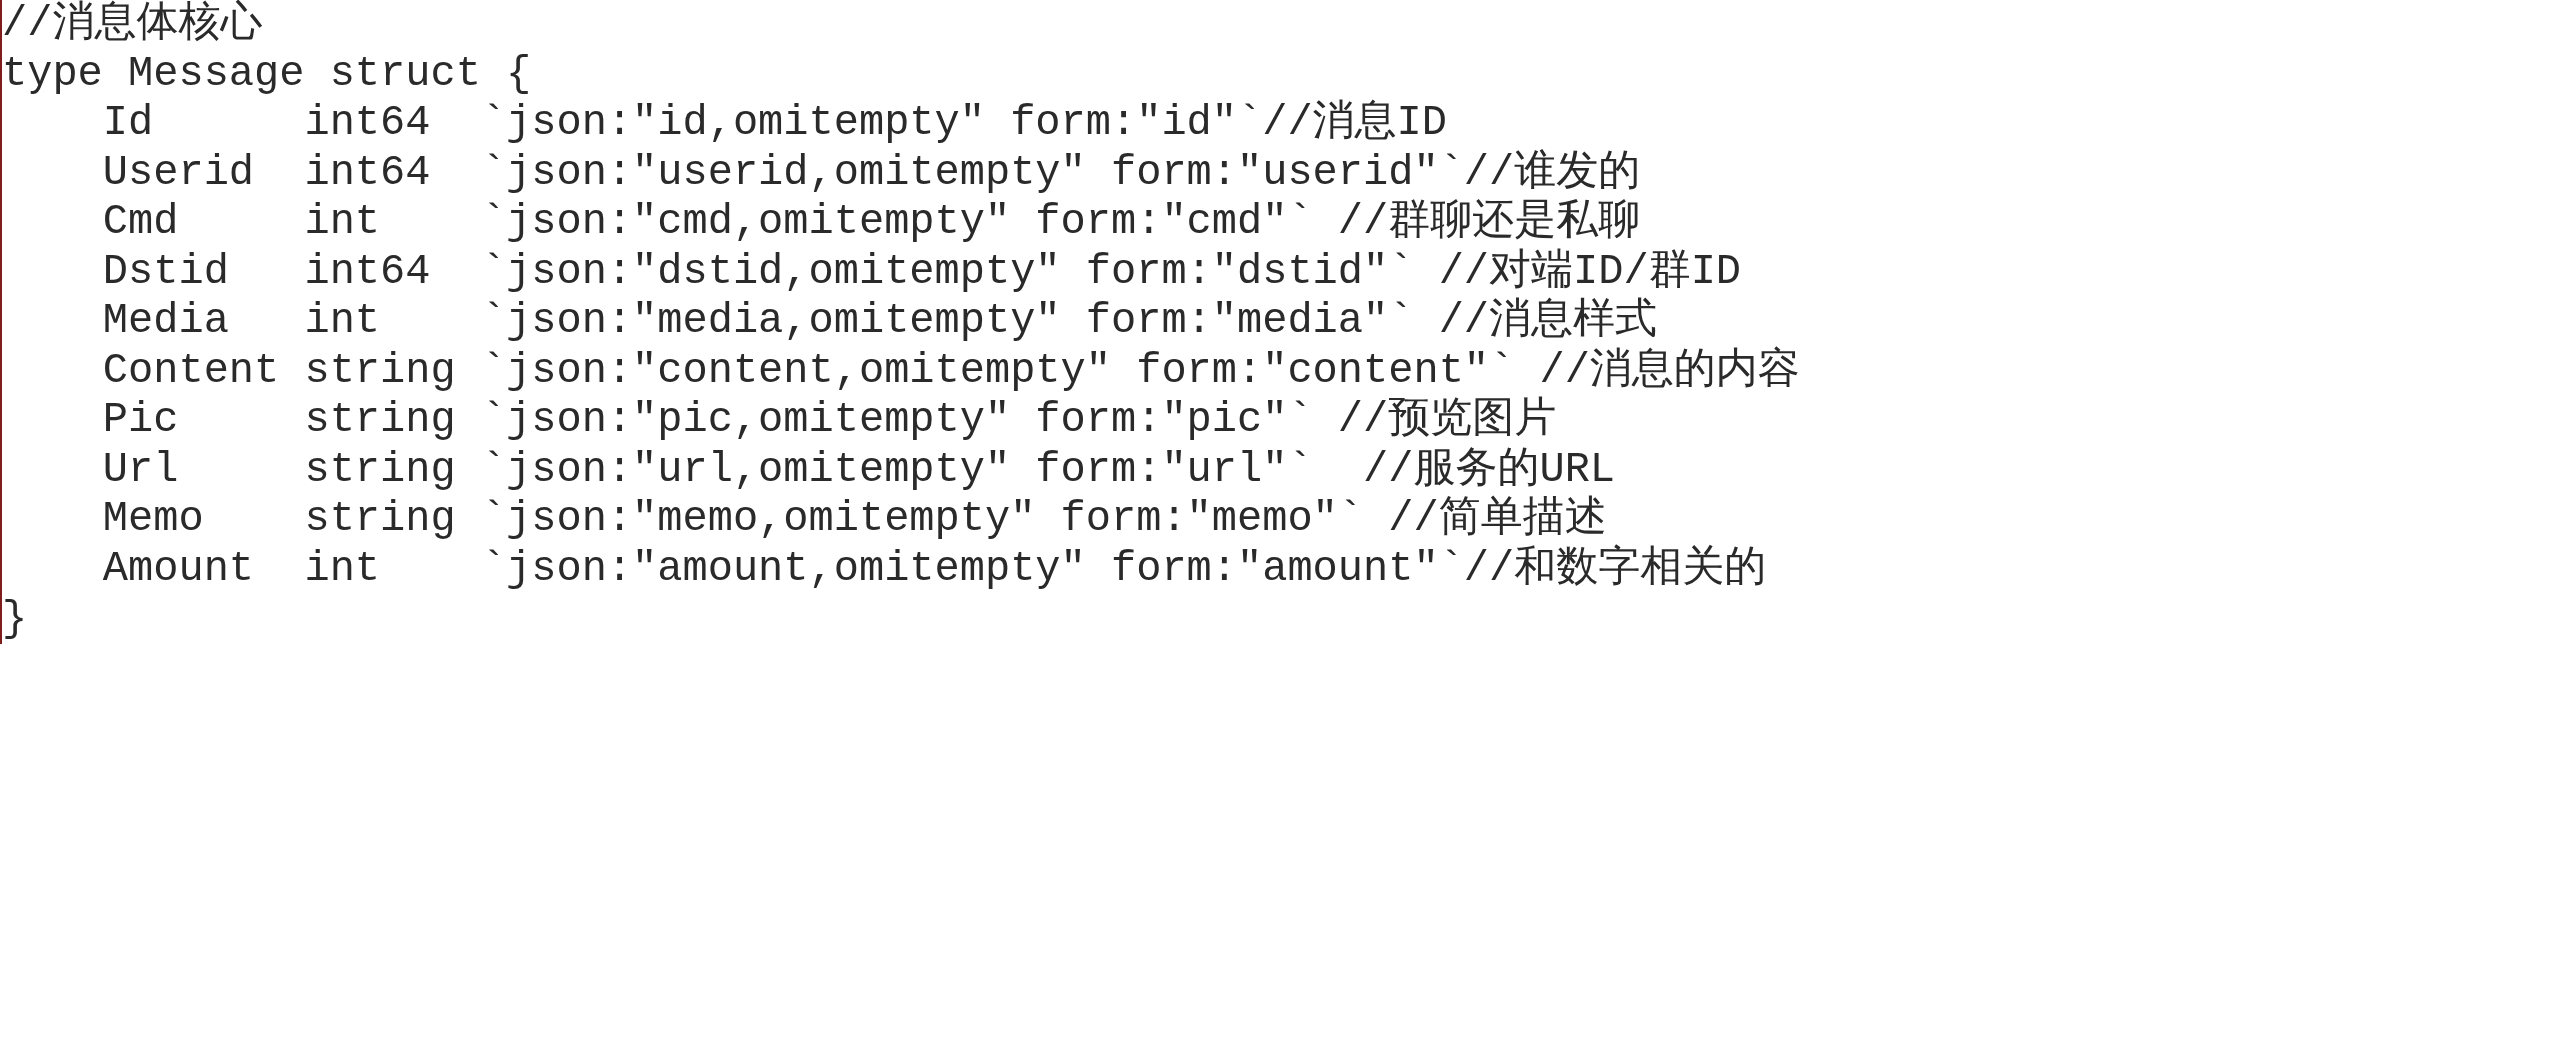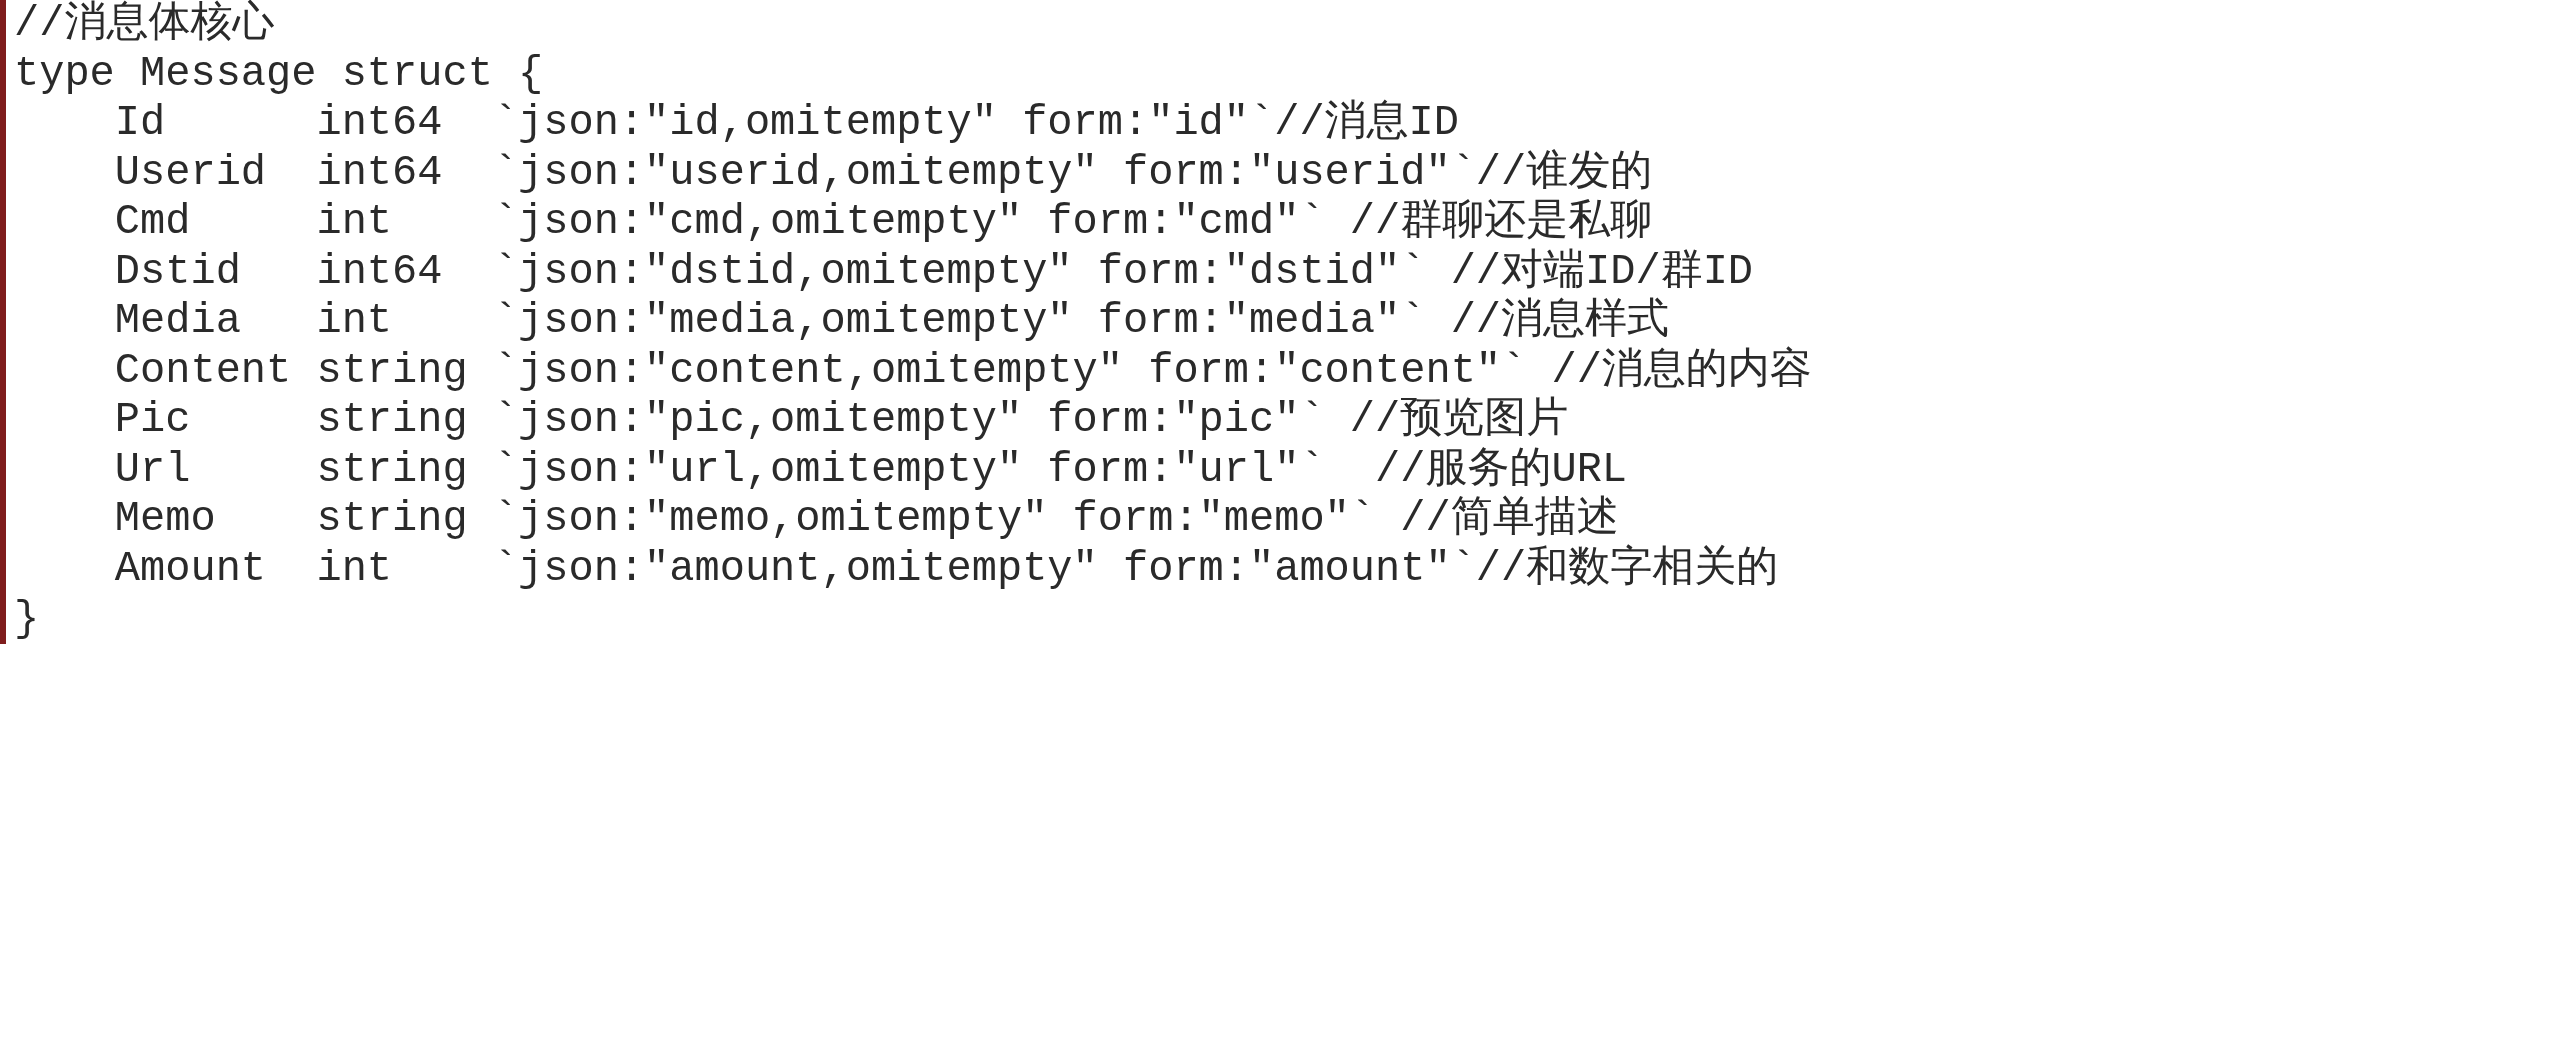--- a/index.html
+++ b/index.html
@@ -5,22 +5,21 @@
     body {
       margin: 0;
       padding: 0;
       background: #ffffff;
       font-family: "Courier New", Courier, monospace;
       font-size: 42px;
       line-height: 1.18;
       color: #2a2a2a;
     }
     .border-left {
-      border-left: 6px solid #7f1d1d;
-      padding-left: 8px;
+      border-left: 2px solid #7f1d1d;
     }
     pre {
       margin: 0;
       white-space: pre;
       font-family: "Courier New", Courier, monospace;
     }
   </style>
 </head>
 <body>
 

